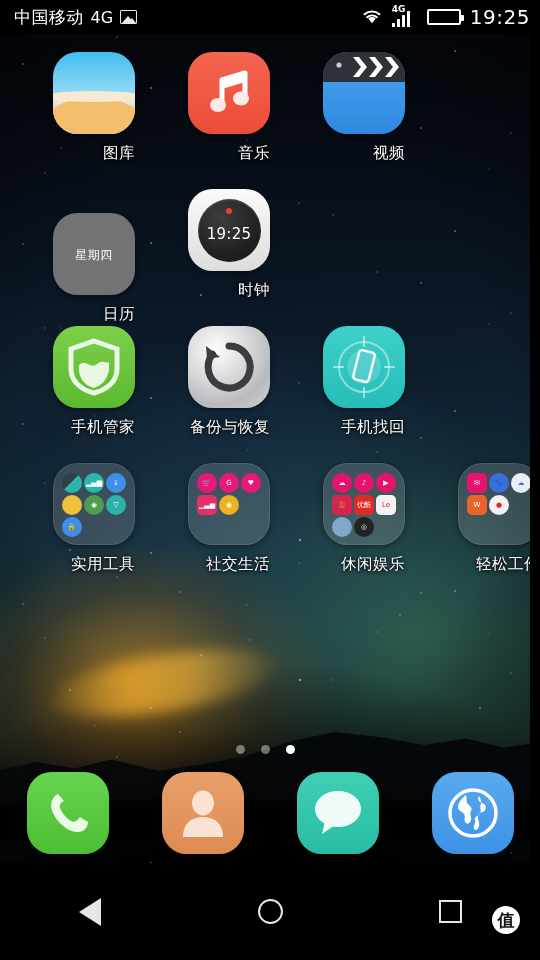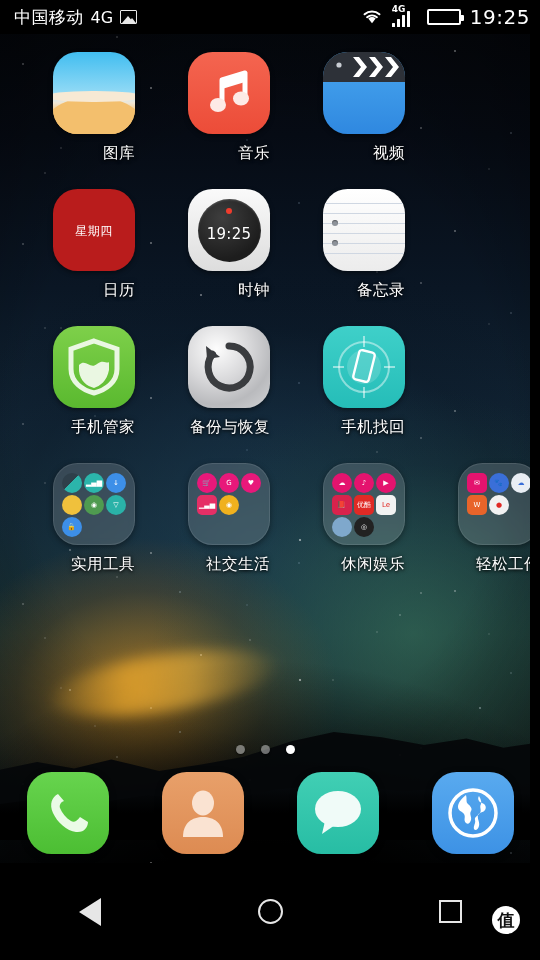--- a/index.html
+++ b/index.html
@@ -207,22 +207,22 @@
   
   .ic-video { background: linear-gradient(180deg, #49a7ef 0%, #2f88e0 100%); }
   .ic-video .clap {
     position: absolute; top: 0; left: 0; right: 0; height: 36%;
     background: #2d3138;
   }
   
   .ic-email { background: linear-gradient(180deg, #fcfcfd 0%, #e2e4e8 100%); }
   
   .ic-cal {
-    background: #b91c1c;
-    display: flex; flex-direction: column; align-items: center; justify-content: center;
+    background: #737373;
+    display: flex; flex-direction: column; align-items: center; justify-content: center; margin-top: 24px;
   }
   .ic-cal .wd { color: #fff; font-size: 12px; margin-top: 2px; letter-spacing: 0.5px; }
   .ic-cal .dn { color: #fff; font-size: 42px; line-height: 0.95; font-weight: 300; margin-top: -1px; }
   
   .ic-clock { background: linear-gradient(180deg, #fafafa 0%, #dddddd 100%); display: flex; align-items: center; justify-content: center; }
   .ic-clock .face {
     width: 63px; height: 63px; border-radius: 50%;
     background: radial-gradient(circle at 38% 30%, #3e3e3e, #1d1d1d 70%);
     position: relative; display: flex; align-items: center; justify-content: center;
     box-shadow: inset 0 1px 2px rgba(255,255,255,0.18);
@@ -433,33 +433,20 @@
       </div>
       <div class="cell">
         <div class="icon-shape sq ic-clock">
           <span class="face">
             <span class="dot"></span>
             <span class="tt">19:25</span>
           </span>
         </div>
         <div class="app-label">时钟</div>
       </div>
-      <div class="cell">
-        <div class="icon-shape sq ic-notes">
-          <div class="line" style="top:14px"></div>
-          <div class="line" style="top:24px"></div>
-          <div class="line" style="top:34px"></div>
-          <div class="line" style="top:44px"></div>
-          <div class="line" style="top:54px"></div>
-          <div class="line" style="top:64px"></div>
-          <div class="hole" style="top:31px"></div>
-          <div class="hole" style="top:51px"></div>
-        </div>
-        <div class="app-label">备忘录</div>
-      </div>
     </div>
 
     <div class="row">
       <div class="cell">
         <div class="icon-shape sq ic-mgr">
           <svg width="56" height="58" viewBox="0 0 56 58">
             <path d="M28 3 L51 11 L51 31 C51 44 40 52 28 55 C16 52 5 44 5 31 L5 11 Z" fill="none" stroke="#eaf7e2" stroke-width="5"></path>
             <path d="M13 27 C20 20 24 32 31 26 C37 21 41 26 43 24 L43 32 C41 43 34 48 28 50 C21 48 14 43 13 33 Z" fill="#eaf7e2"></path>
           </svg>
         </div>

